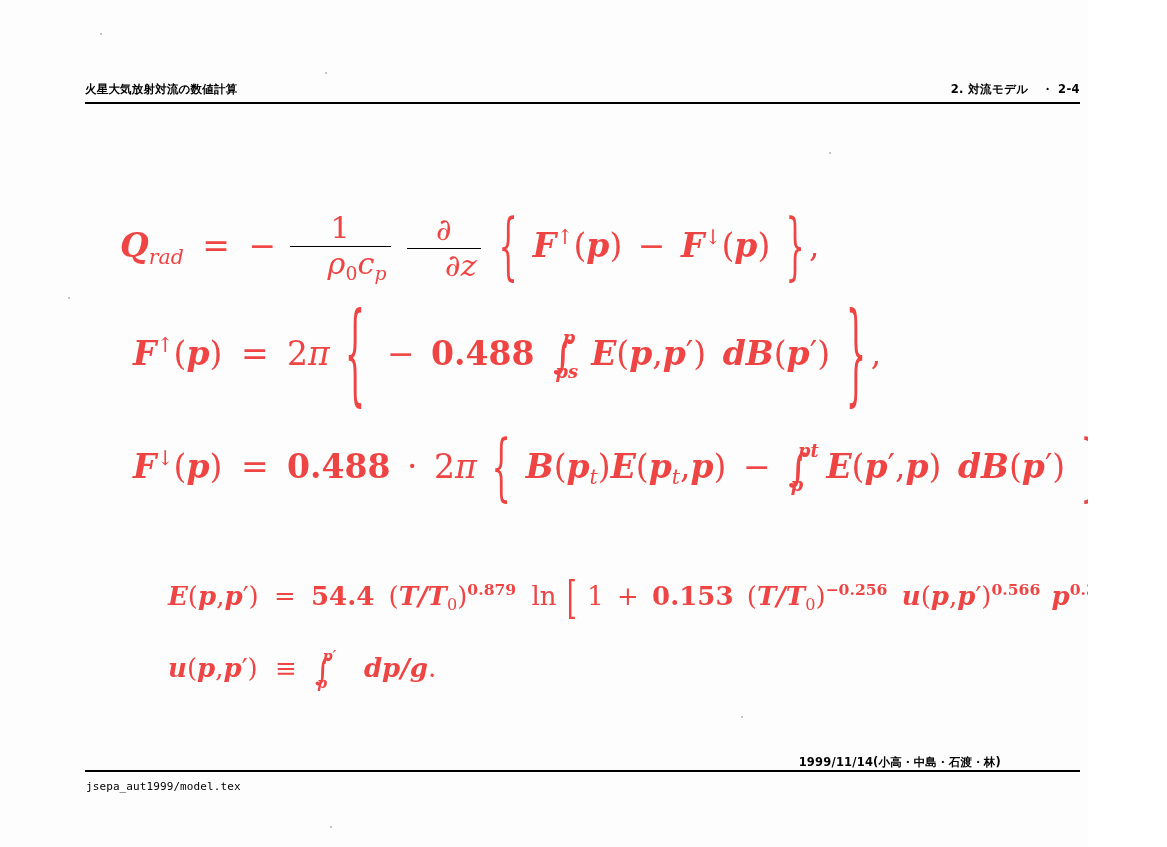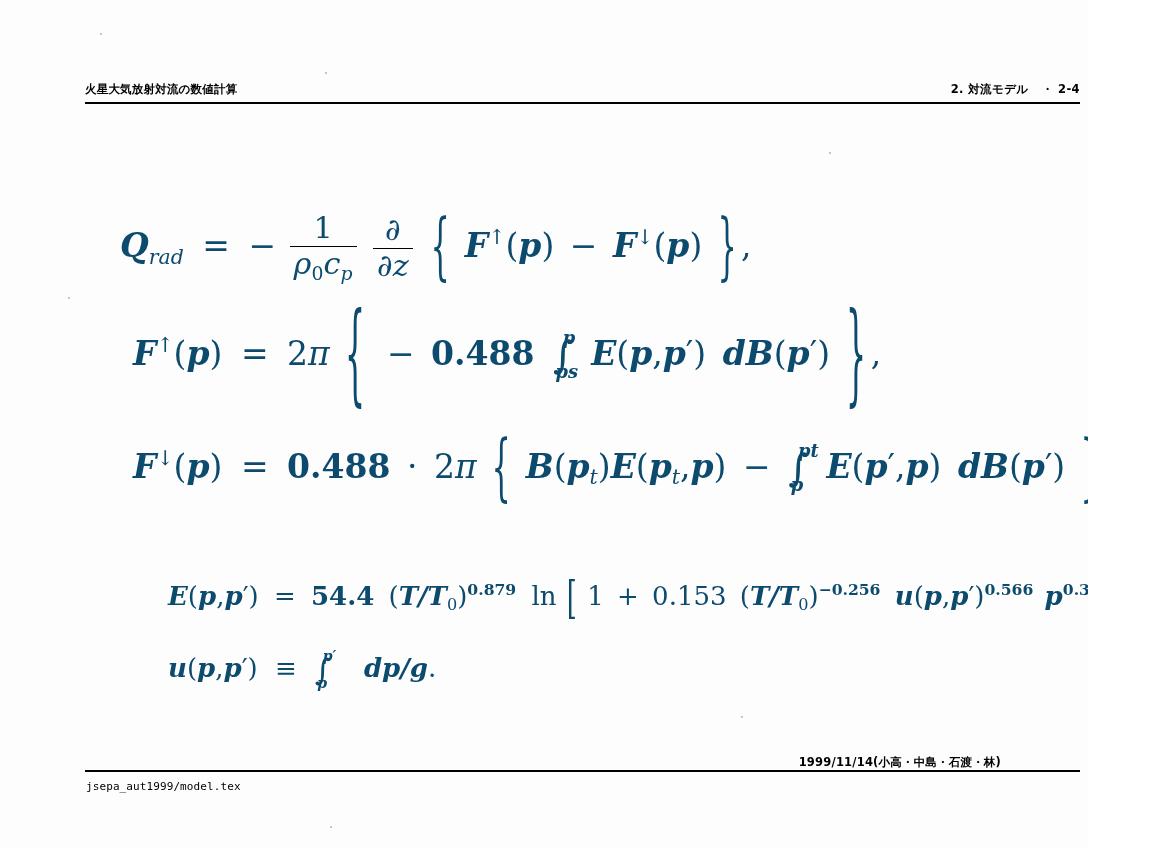--- a/index.html
+++ b/index.html
@@ -66,21 +66,21 @@
     font-weight: bold;
     letter-spacing: 1px;
     border-bottom: 2.4px solid #000;
     padding-bottom: 3px;
   }
 
   
   .math {
     position: absolute;
     font-family: "DejaVu Serif", serif;
-    color: #0c4a6e;
+    color: #ef4444;
     white-space: nowrap;
     line-height: 1;
   }
   .it { font-style: italic; font-weight: bold; }
   .itl { font-style: italic; }
   .sub {
     font-size: 0.62em;
     vertical-align: -0.32em;
     font-style: italic;
   }
@@ -103,20 +103,21 @@
     margin: 0 3px;
   }
   .frac .num {
     display: block;
     padding: 0 4px 1px 4px;
     border-bottom: 1.5px solid #000;
   }
   .frac .den {
     display: block;
     padding: 1px 4px 0 4px;
+    margin-left: 34px;
   }
   .brace {
     display: inline-block;
     transform: scaleY(1.9) scaleX(0.8);
     font-size: 1.15em;
     vertical-align: middle;
     margin: 0 2px;
   }
   .brace-tall {
     display: inline-block;
@@ -257,21 +258,21 @@
 
   <div class="math" style="left:168px; top:582px; font-size:26px;">
     <span class="it">E</span>(<span class="it">p</span>,<span class="it">p</span>′)
     <span style="margin:0 7px;">=</span>
     <span style="font-weight:bold;">54.4</span>
     <span style="margin-left:6px;">(<span class="it">T/T</span><span class="sub" style="font-style:normal;">0</span>)</span><span class="supr-n" style="font-weight:bold;">0.879</span>
     <span style="margin-left:7px;">ln</span>
     <span class="bracket-tall">[</span>
     1
     <span style="margin:0 5px;">+</span>
-    <span style="font-weight:normal;">0.153</span>
+    <span style="font-weight:bold;">0.153</span>
     <span style="margin-left:5px;">(<span class="it">T/T</span><span class="sub" style="font-style:normal;">0</span>)</span><span class="supr-n" style="font-weight:bold;">−0.256</span>
     <span style="margin-left:6px;" class="it">u</span>(<span class="it">p</span>,<span class="it">p</span>′)<span class="supr-n" style="font-weight:bold;">0.566</span>
     <span class="it" style="margin-left:3px;">p</span><span class="supr-n" style="font-weight:bold;text-align:center;">0.323</span>
     <span class="bracket-tall">]</span><span>,</span>
   </div>
 
   <div class="math" style="left:168px; top:655px; font-size:26px;">
     <span class="it">u</span>(<span class="it">p</span>,<span class="it">p</span>′)
     <span style="margin:0 9px;">≡</span>
     <span class="intg">

